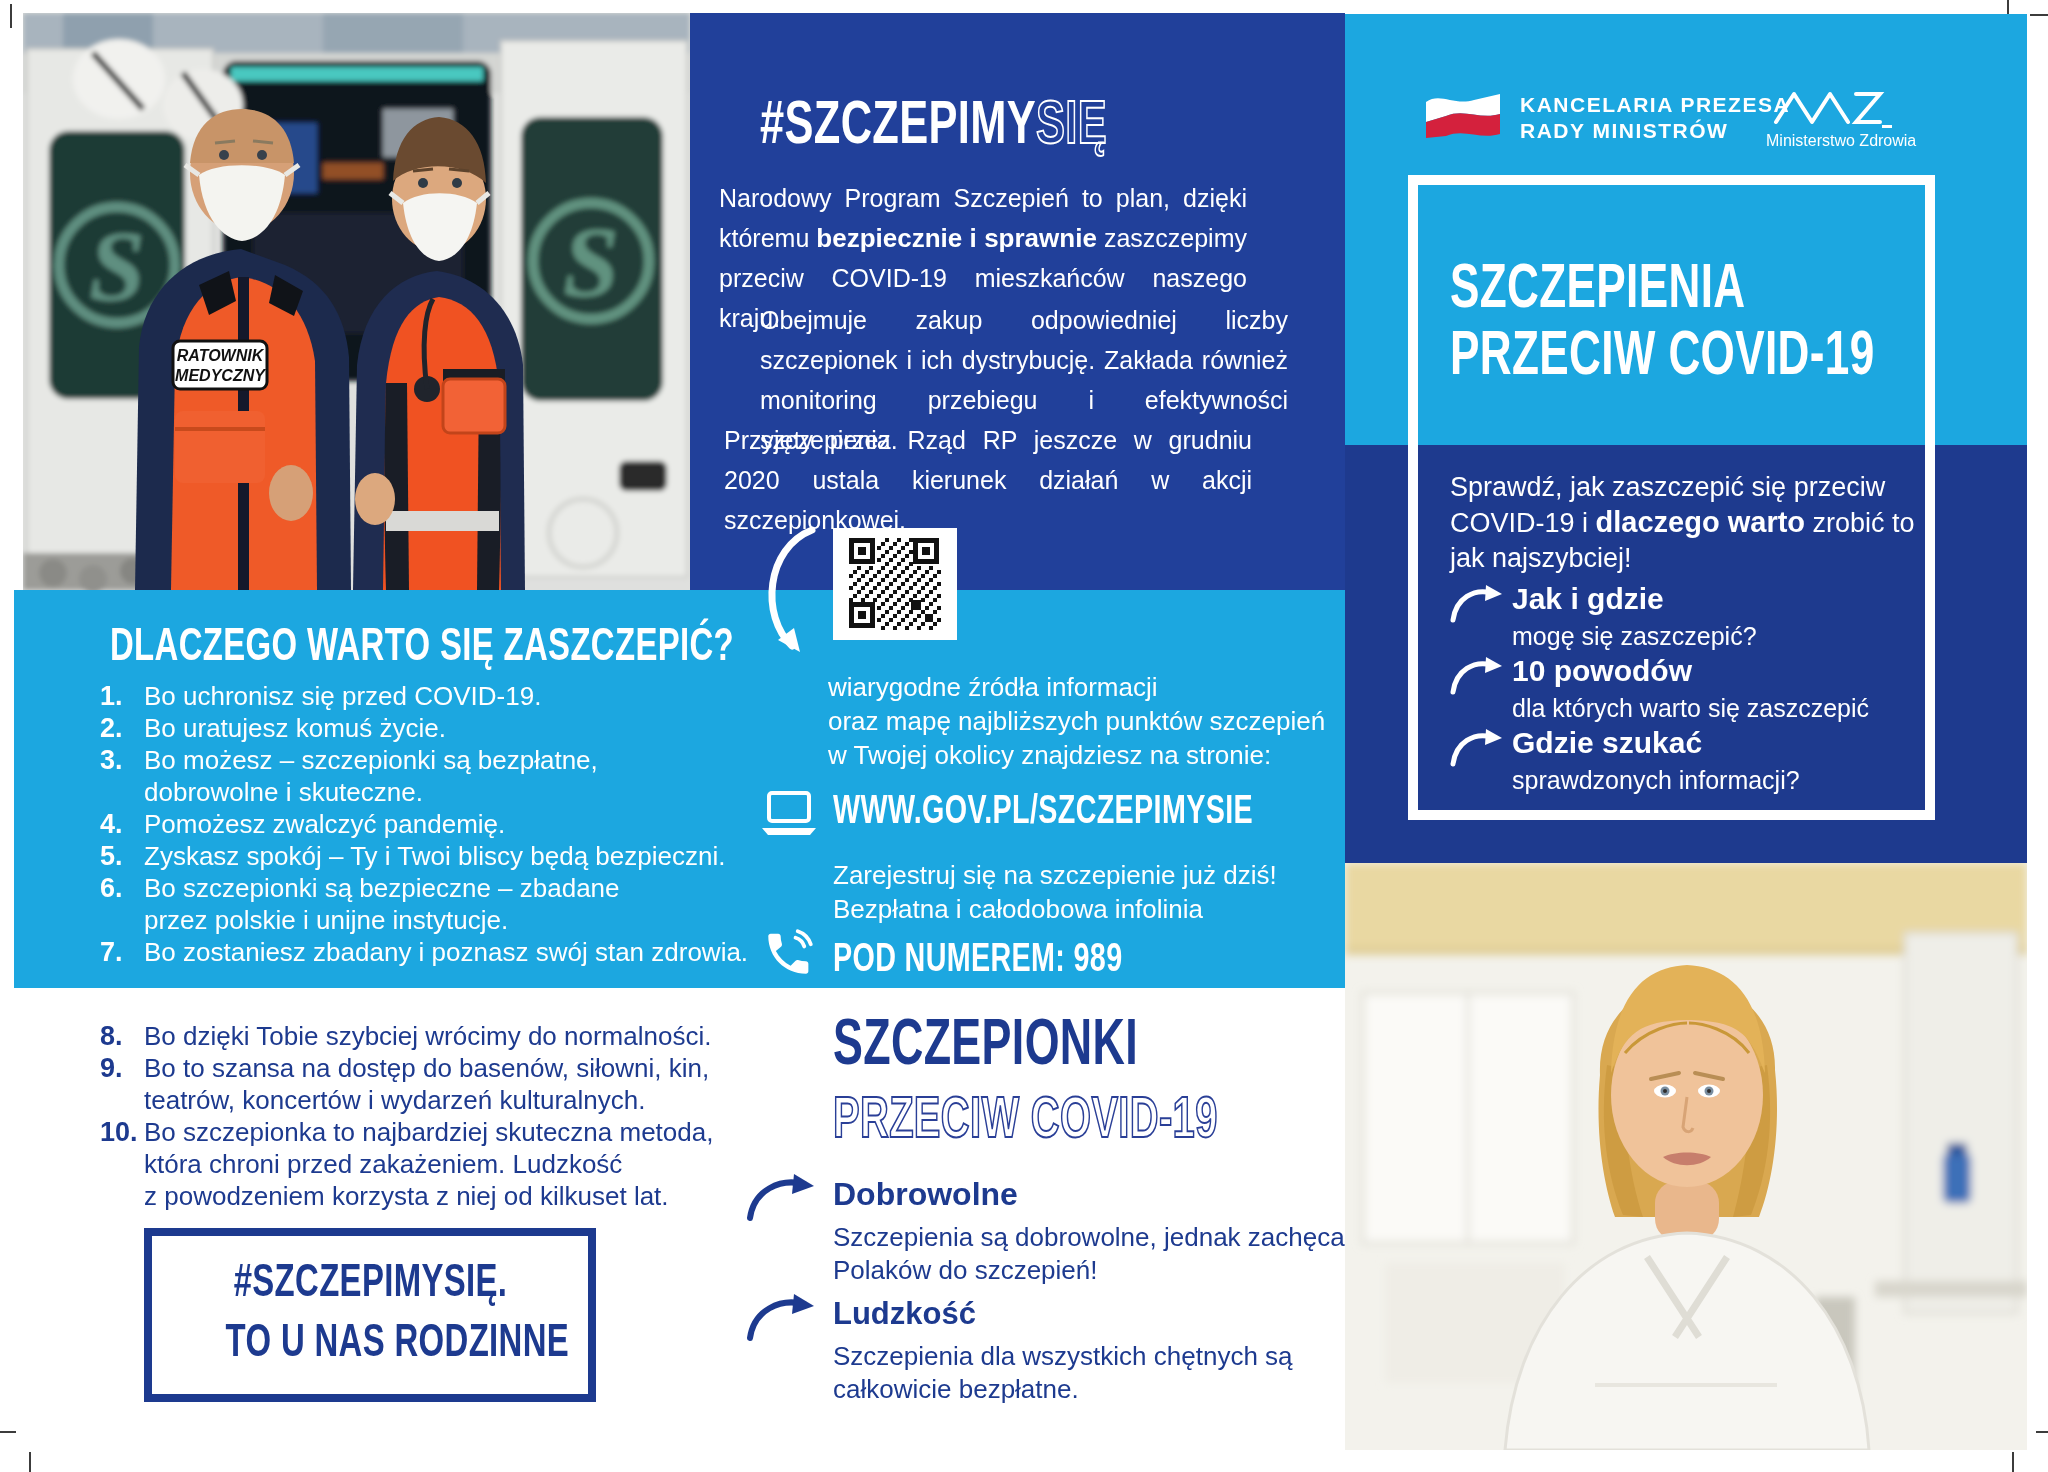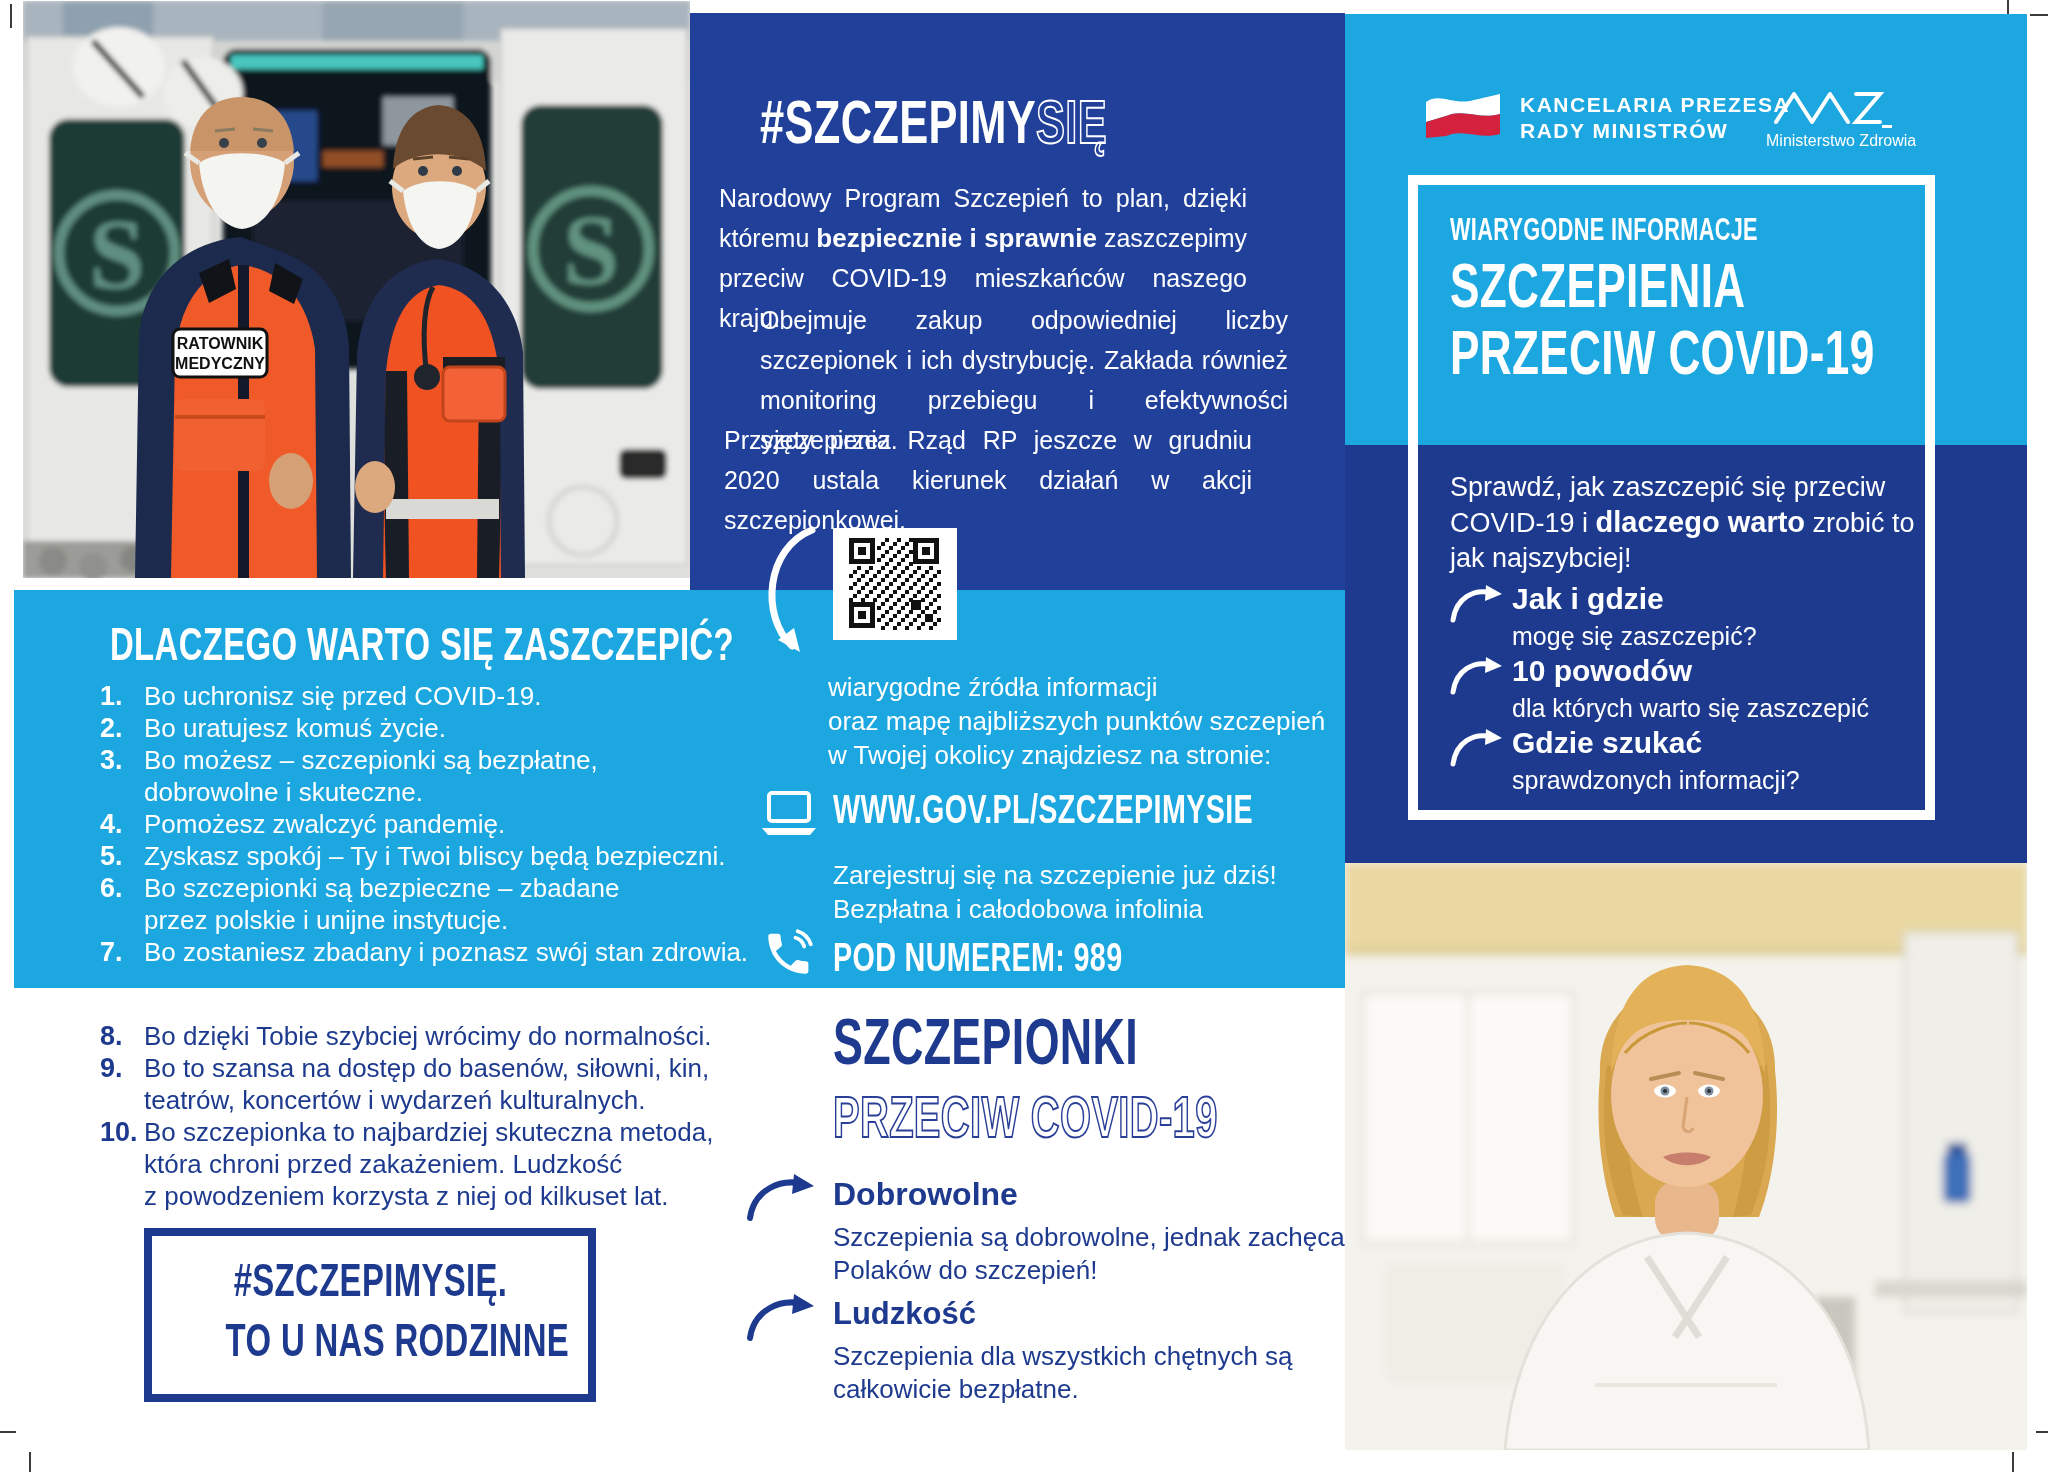--- a/index.html
+++ b/index.html
@@ -27,21 +27,21 @@
 <div class="page">
 
   <div class="mark" style="left:10px;top:4px;width:2px;height:24px;"></div>
   <div class="mark" style="left:0;top:1431px;width:16px;height:2px;"></div>
   <div class="mark" style="left:29px;top:1452px;width:2px;height:20px;"></div>
   <div class="mark" style="left:2007px;top:0;width:2px;height:26px;"></div>
   <div class="mark" style="left:2030px;top:14px;width:18px;height:2px;"></div>
   <div class="mark" style="left:2036px;top:1431px;width:12px;height:2px;"></div>
   <div class="mark" style="left:2012px;top:1452px;width:2px;height:20px;"></div>
 
-  <div class="abs" style="left:23px;top:1px;width:667px;height:504px;">
+  <div class="abs" style="left:23px;top:13px;width:667px;height:504px;font-style:italic;">
     <svg width="667" height="577" viewBox="0 0 667 577" xmlns="http://www.w3.org/2000/svg">
       <defs>
           <filter id="b1" x="-5%" y="-5%" width="110%" height="110%">
             <feGaussianBlur stdDeviation="2.5"></feGaussianBlur>
           </filter>
         </defs>
       <rect x="0" y="0" width="667" height="577" fill="#DFE0DE"></rect>
       <g filter="url(#b1)">
         <rect x="0" y="0" width="667" height="62" fill="#A8B4BE"></rect>
         <rect x="40" y="0" width="90" height="55" fill="#8FA0AE"></rect>
@@ -337,23 +337,20 @@
     <svg width="120" height="42" viewBox="0 0 120 42">
       <path d="M4,36 L22,8 L40,36 L58,8 L76,36" fill="none" stroke="#fff" stroke-width="4" stroke-linejoin="round" stroke-linecap="round"></path>
       <path d="M84,8 L108,8 L84,36 L108,36" fill="none" stroke="#fff" stroke-width="4" stroke-linecap="round"></path>
       <path d="M110,41 L120,41" stroke="#fff" stroke-width="4"></path>
     </svg>
   </div>
   <div class="abs w" style="left:1766px;top:132px;font-size:16px;">Ministerstwo Zdrowia</div>
 
   <div class="abs" style="left:1408px;top:175px;width:507px;height:625px;border:10px solid #fff;"></div>
 
-  <div class="abs w" style="left:1450px;top:212px;font-size:31px;">
-    <span class="cond">WIARYGODNE INFORMACJE</span>
-  </div>
   <div class="abs w" style="left:1450px;top:252px;font-size:63px;line-height:67px;">
     <div><span class="cond">SZCZEPIENIA</span></div>
     <div><span class="cond">PRZECIW COVID-19</span></div>
   </div>
 
   <div class="abs w" style="left:1450px;top:470px;width:470px;font-size:27px;line-height:35px;">
     <span>Sprawdź, jak zaszczepić się przeciw COVID-19 i </span><b style="font-size:29px;">dlaczego warto</b><span> zrobić to jak najszybciej!</span>
   </div>
 
   <div class="abs" style="left:1450px;top:584px;">

